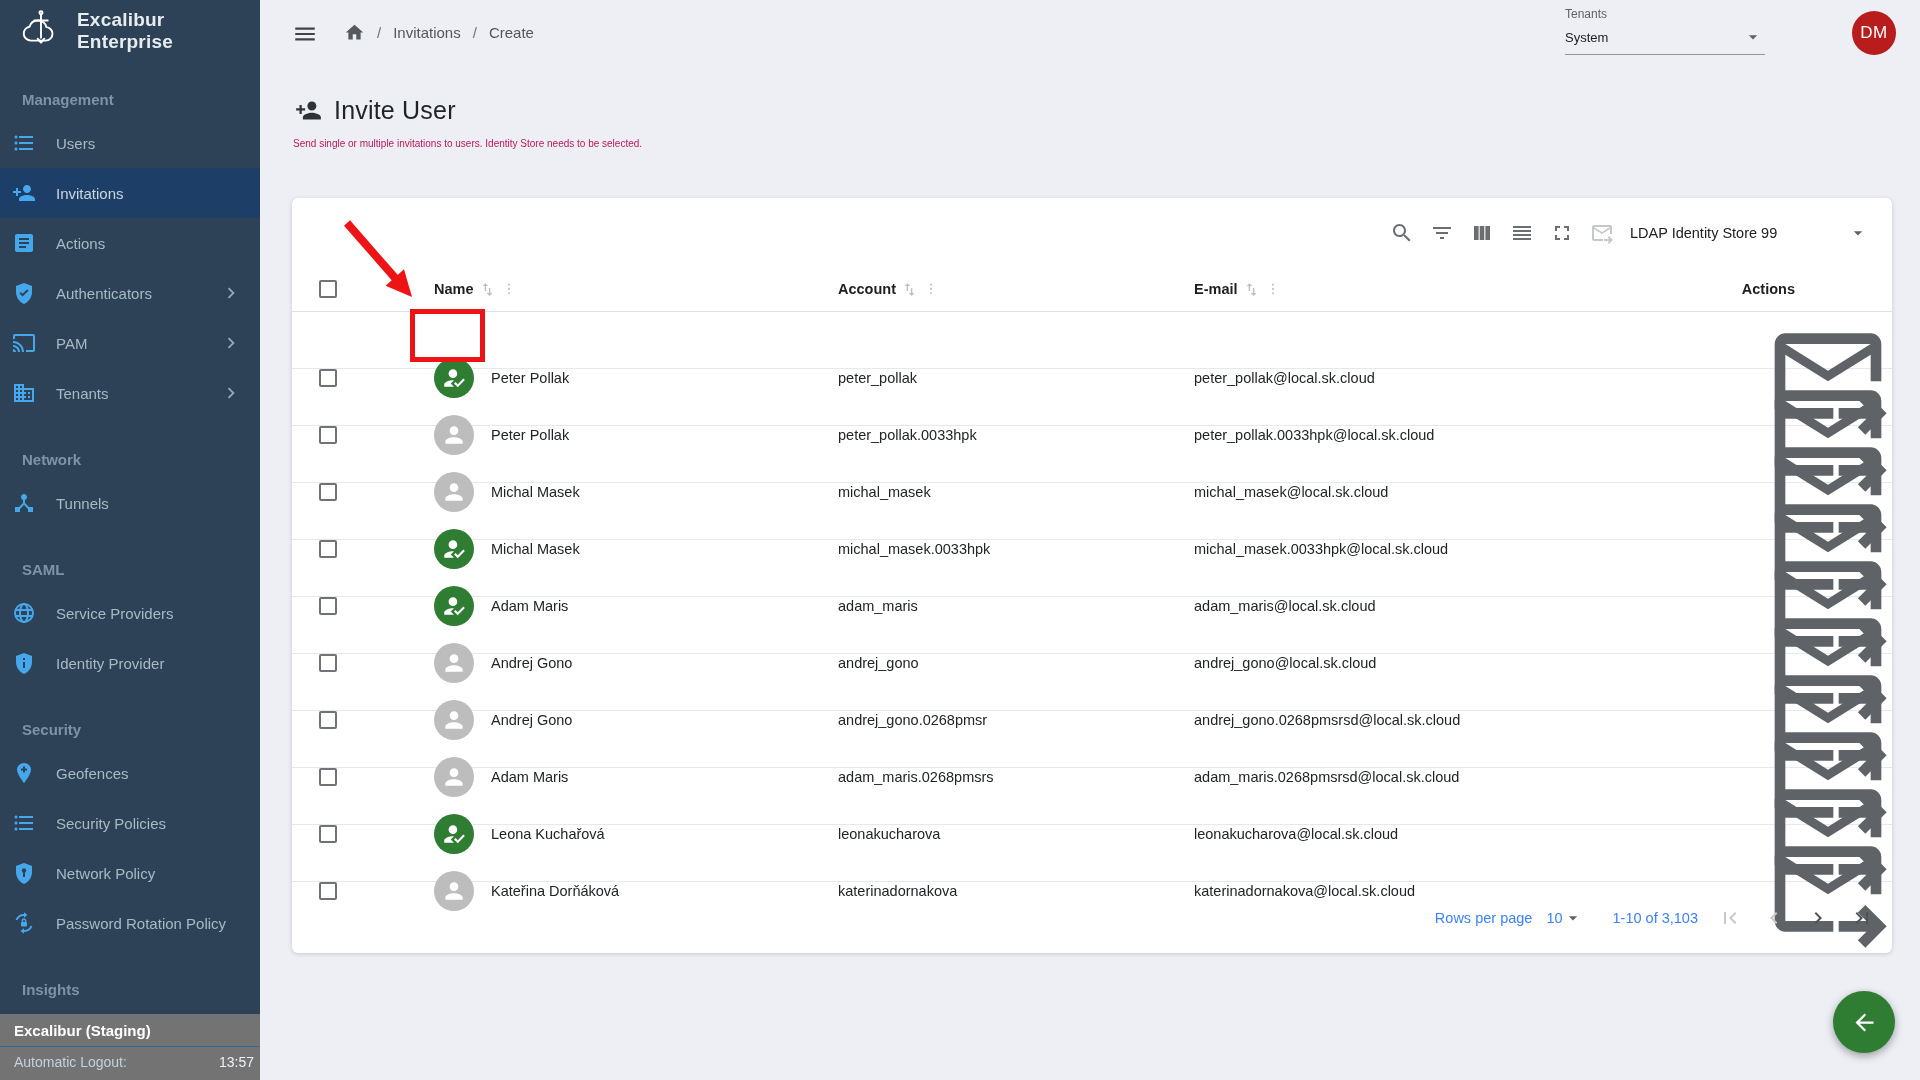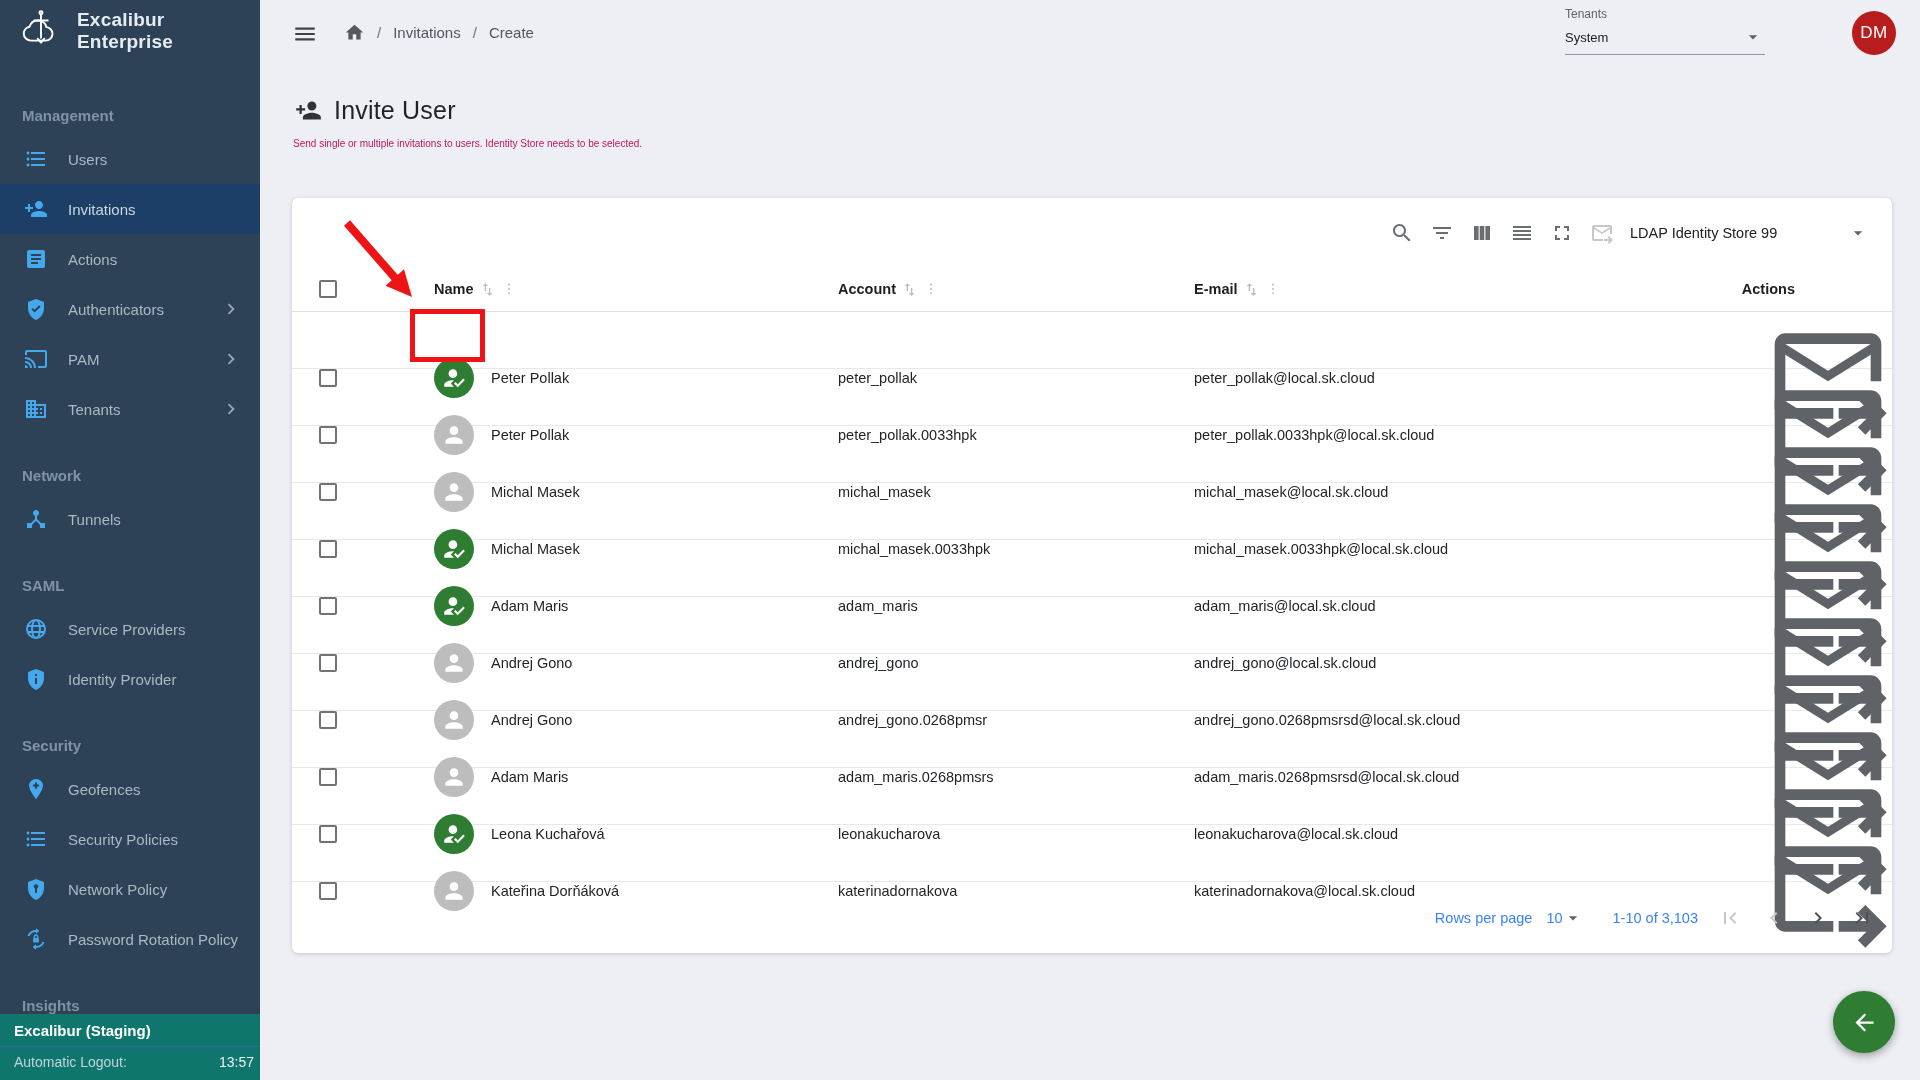--- a/index.html
+++ b/index.html
@@ -6,27 +6,27 @@
   html,body{width:1920px;height:1080px}
   body{font-family:"Liberation Sans",sans-serif;background:#edeff4;overflow:hidden}
   .stage{position:relative;width:1920px;height:1080px}
 
   
   .sidebar{position:absolute;left:0;top:0;width:260px;height:1080px;background:#2d4256;color:#aebdc9;overflow:hidden;z-index:5}
   .logo-row{display:flex;align-items:center;gap:13px;padding:8px 0 0 18px}
   .logo-icon{width:46px;height:46px;flex:0 0 auto}
   .logo-title{color:#e6ecf2;font-size:19px;font-weight:bold;letter-spacing:.2px}
   .nav-section-label{color:#7f93a5;font-weight:bold;font-size:15px;padding:0 22px;height:20px;line-height:20px;margin:32px 0 8px}
-  .nav-section:first-child .nav-section-label{margin-top:52px}
-  .nav-item{display:flex;align-items:center;height:50px;padding:0 18px 0 24px;font-size:15px;cursor:pointer;color:#a9b9c6}
+  .nav-section:first-child .nav-section-label{margin-top:36px}
+  .nav-item{display:flex;align-items:center;height:50px;padding:0 18px 0 12px;font-size:15px;cursor:pointer;color:#a9b9c6}
   .nav-item.active{background:#1d3e66;color:#c9d6e2}
   .nav-icon{width:24px;height:24px;color:#45a8ec;margin-right:20px;flex:0 0 auto}
   .nav-icon svg,.chev svg{width:100%;height:100%;display:block}
   .chev{margin-left:auto;width:22px;height:22px;color:#97a9b9}
-  .sidebar-footer{position:absolute;left:0;bottom:0;width:268px;background:#0f766e}
+  .sidebar-footer{position:absolute;left:0;bottom:0;width:268px;background:#737373}
   .footer-env{color:#fff;font-weight:bold;font-size:15px;padding:8px 14px 7px}
   .footer-logout{display:flex;justify-content:space-between;align-items:center;padding:7px 14px 10px;color:#c3d2df;font-size:14px;border-top:1px solid #38659a}
   .footer-time{color:#eef3f8}
 
   
   .topbar{position:absolute;left:260px;top:0;right:0;height:67px}
   .burger{position:absolute;left:32px;top:21px;width:26px;height:26px;color:#3f4347;cursor:pointer}
   .burger svg{width:100%;height:100%}
   .breadcrumb{position:absolute;left:84px;top:22px;display:flex;align-items:center;gap:12px;color:#53575c;font-size:15px}
   .bc-home{width:21px;height:21px;color:#55595e}

